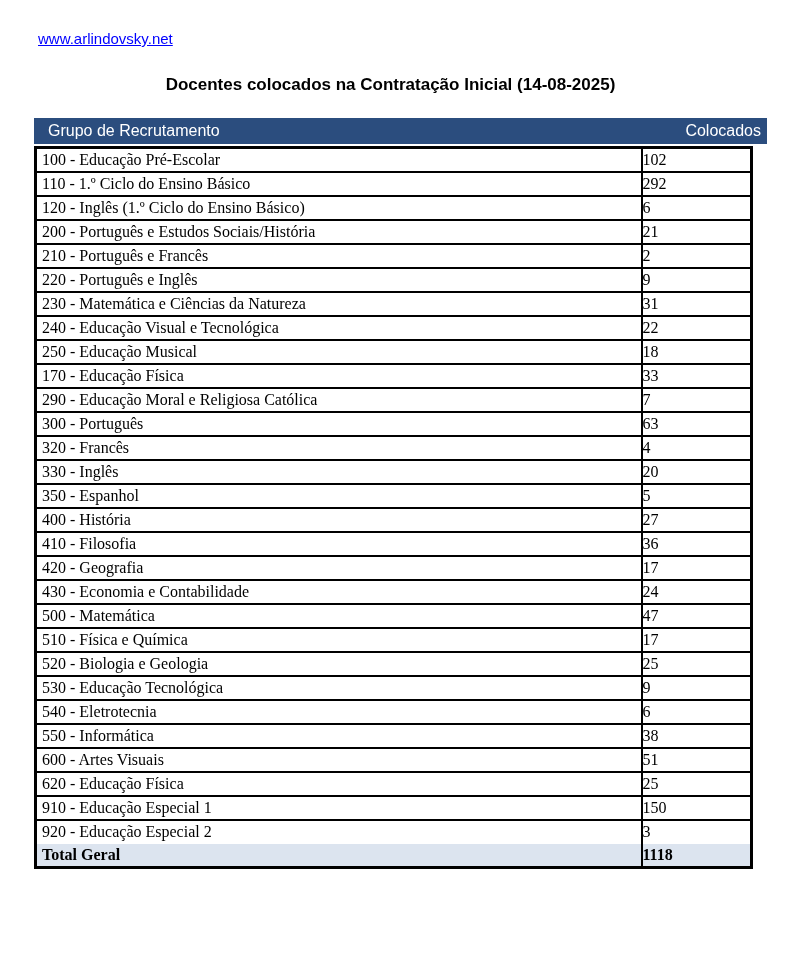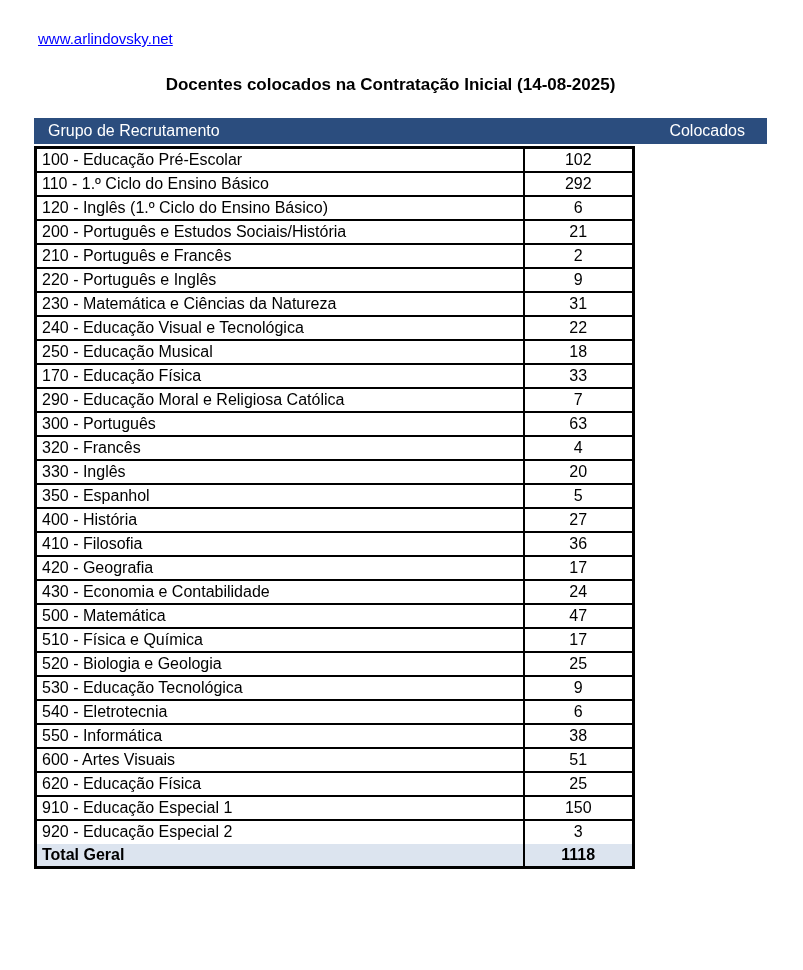--- a/index.html
+++ b/index.html
@@ -28,34 +28,35 @@
   }
   .table-wrap{
     position:absolute;left:34px;top:118px;width:733px;
   }
   .thead-row{
     display:flex;align-items:center;height:26px;width:733px;
     background:var(--header-bg);color:var(--header-fg);
     font-size:16px;margin-bottom:2px;
   }
   .thead-row .th-group{flex:1 1 auto;padding-left:14px;text-align:left;}
-  .thead-row .th-placed{flex:0 0 auto;padding-right:22px;text-align:left;}
+  .thead-row .th-placed{flex:0 0 auto;padding-right:6px;text-align:left;}
   table.body-table{
-    width:601px;border-collapse:collapse;table-layout:fixed;
+    width:719px;border-collapse:collapse;table-layout:fixed;
     border:3px solid var(--border-color);
+    font-family:Liberation Serif, serif;
   }
   table.body-table td{
     height:24px;font-size:16px;line-height:1;
     border-top:2px solid var(--border-color);
     overflow:hidden;white-space:nowrap;
   }
   table.body-table tr:first-child td{border-top:none;}
   td.cell-group{padding-left:5px;text-align:left;}
   td.cell-placed{
-    width:110px;text-align:center;
+    width:110px;text-align:left;
     border-left:2px solid var(--border-color);
   }
   tr.total-row td{
     background:var(--total-bg);font-weight:bold;
   }
 </style>
 </head>
 <body>
 
 <a class="site-link">www.arlindovsky.net</a>

